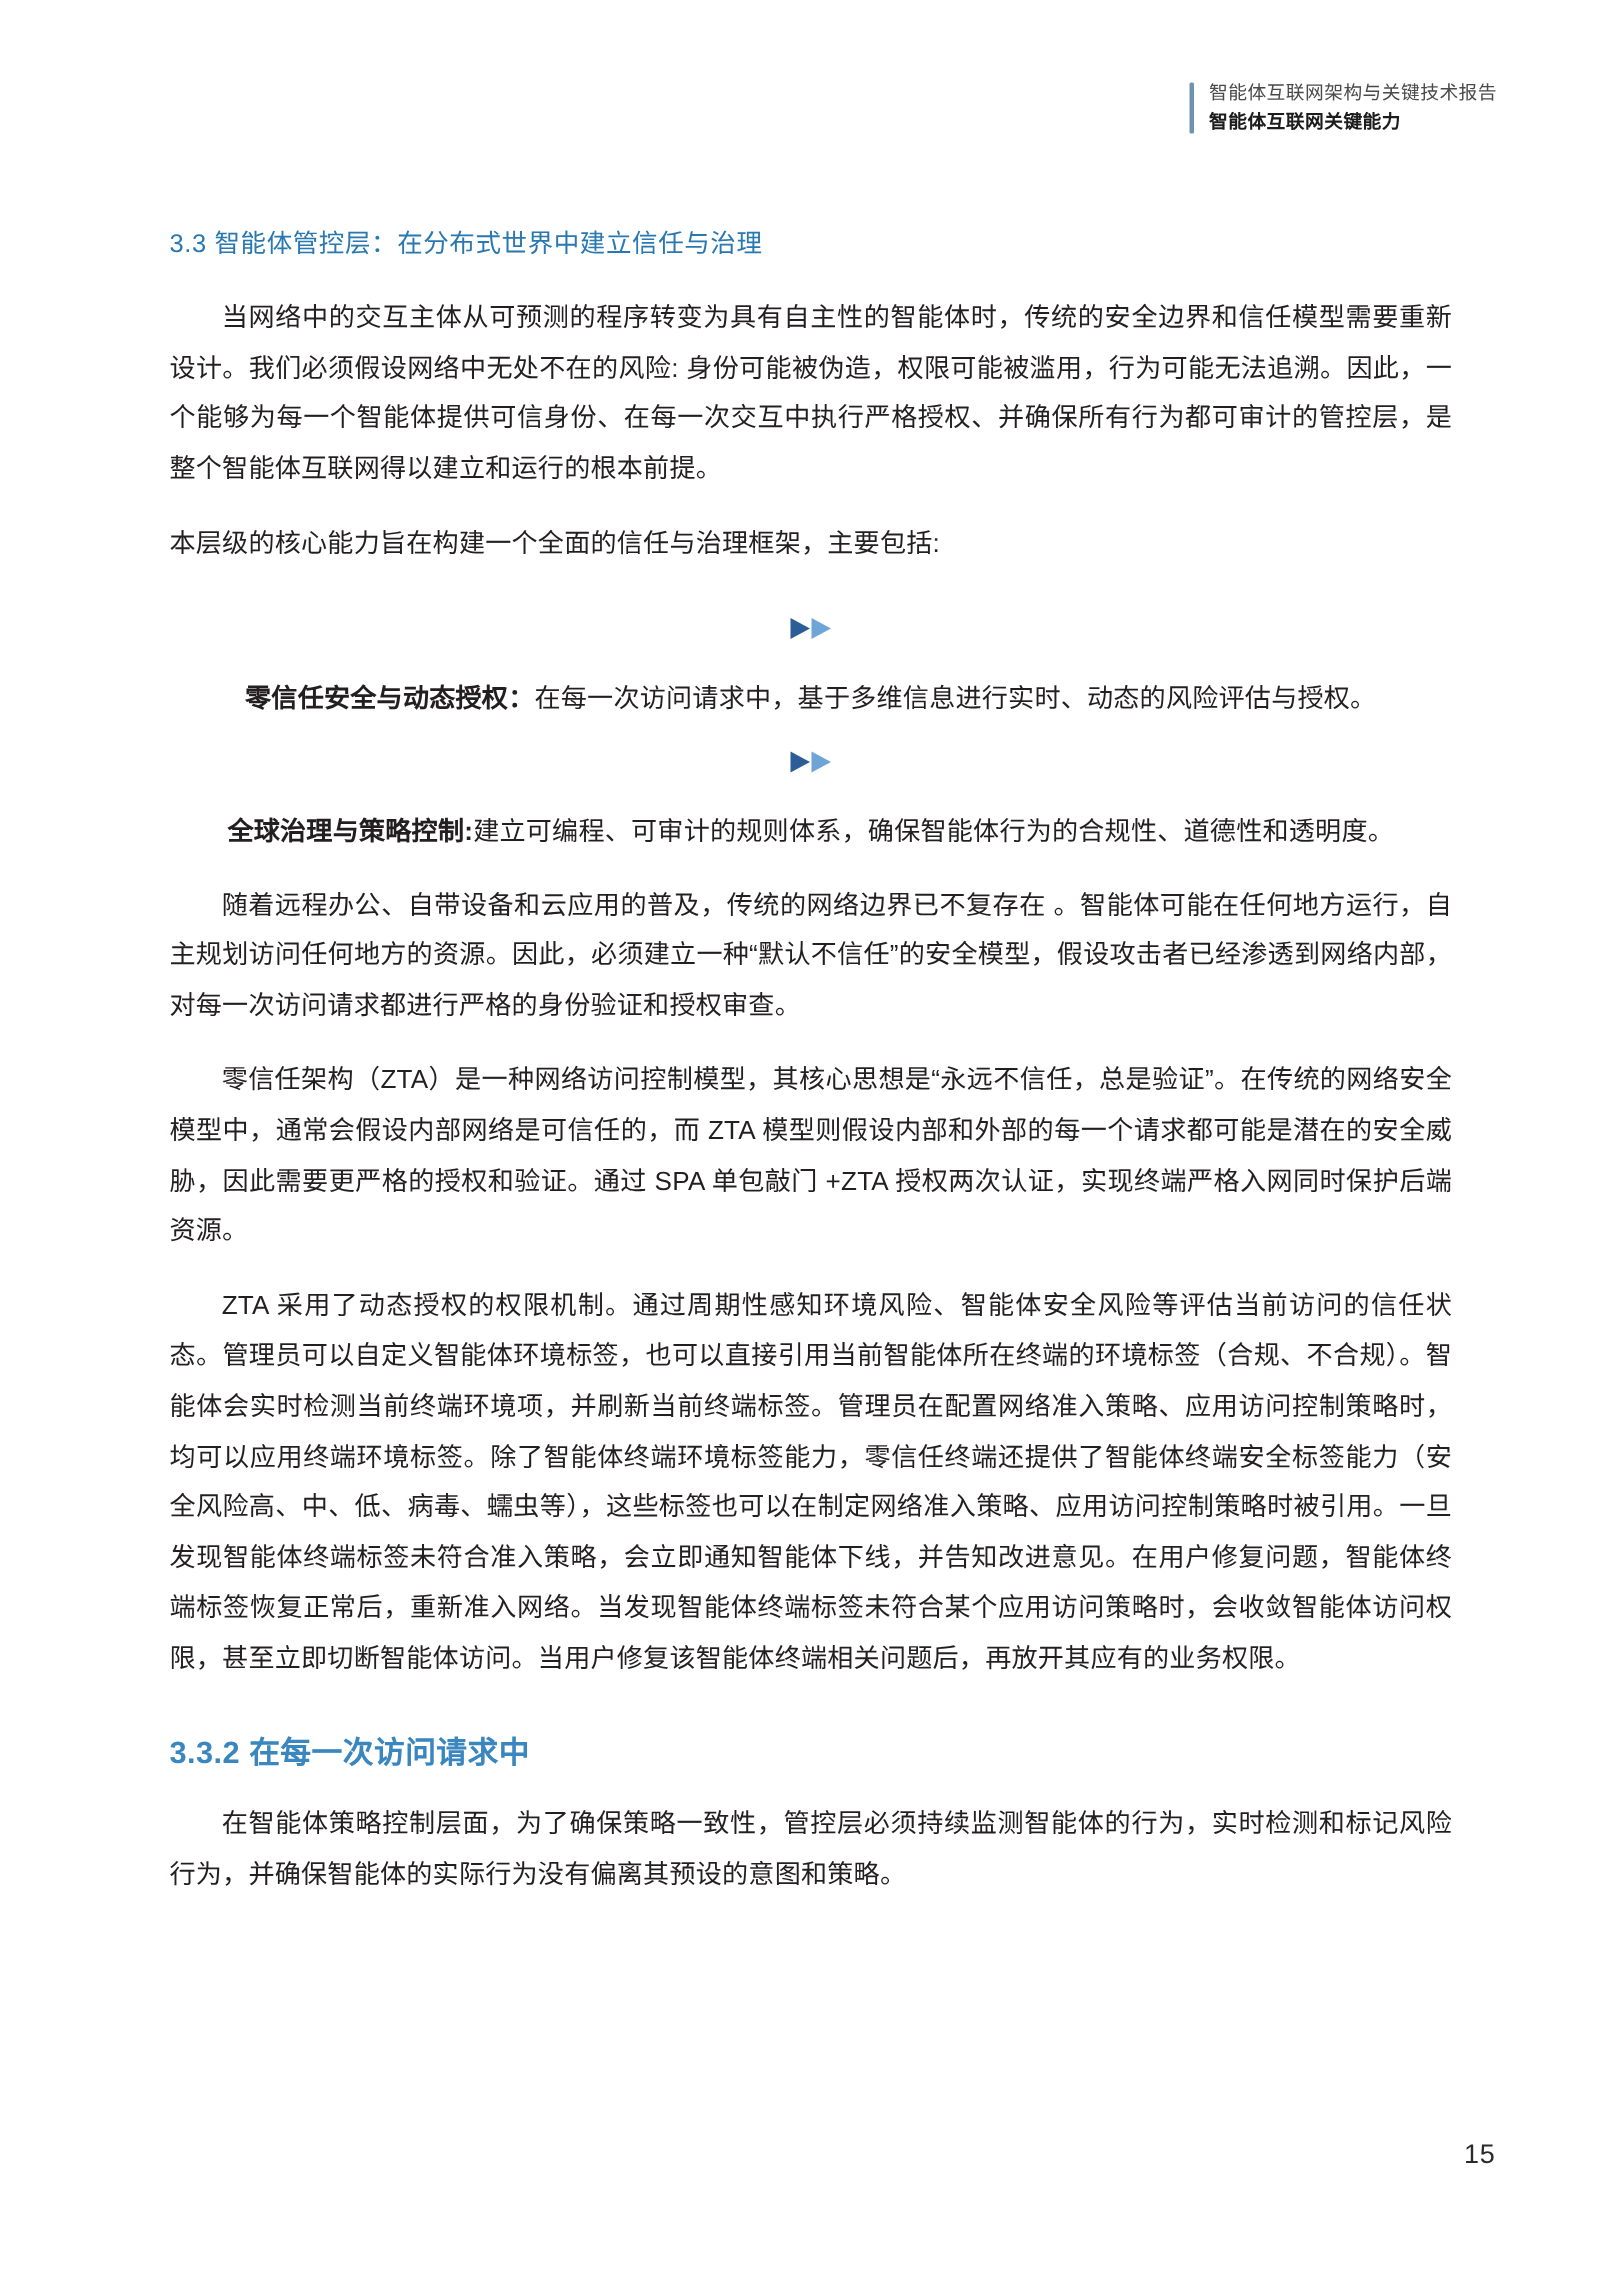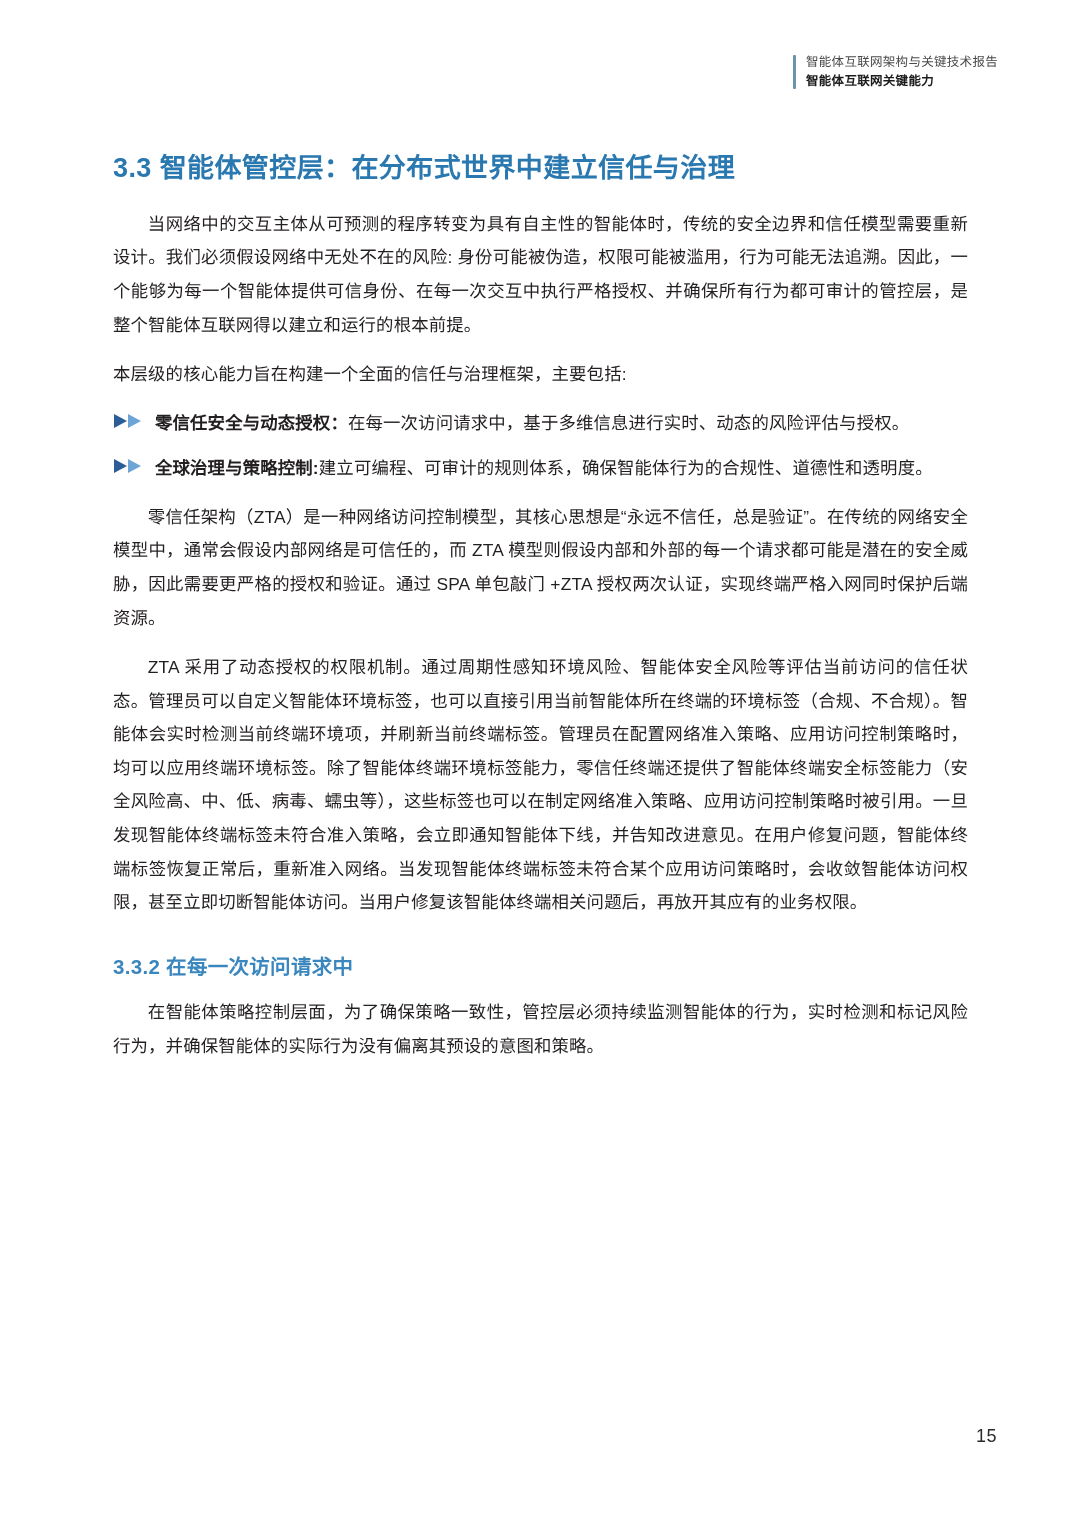--- a/index.html
+++ b/index.html
@@ -65,22 +65,22 @@
   
   .content {
     position: absolute;
     left: 113px;
     top: 152px;
     width: 855px;
   }
 
   h2.sec-title {
     margin: 0 0 22px 0;
-    font-size: 27px;
-    font-weight: bold;
+    font-size: 17px;
+    font-weight: normal;
     color: #2a78b0;
     letter-spacing: 0.4px;
     line-height: 1.25;
   }
 
   h3.sub-title {
     margin: 34px 0 14px 0;
     font-size: 20.5px;
     font-weight: bold;
     color: #3a86be;
@@ -93,37 +93,38 @@
     font-size: 17.4px;
     line-height: 1.93;
     text-align: justify;
     text-justify: inter-ideograph;
     color: #231f20;
     letter-spacing: 0.15px;
   }
   p.para.indent { text-indent: 2em; }
 
   p.lead {
-    margin: 16px 0 16px 0;
+    margin: 16px 0 27px 0;
     font-size: 17.4px;
     line-height: 1.93;
     color: #231f20;
     letter-spacing: 0.15px;
   }
 
   ul.bullets {
     list-style: none;
     margin: 6px 0 4px 0;
     padding: 0;
   }
   ul.bullets > li {
     display: flex;
-    align-items: flex-end;
+    align-items: center;
     gap: 12px;
     margin: 0 0 13px 0;
+    flex-direction: column;
   }
   .bullet-marker {
     flex: 0 0 auto;
     width: 30px;
     height: 28px;
     position: relative;
     margin-top: 4px;
   }
   .bullet-marker svg { display: block; }
   .bullet-text {
@@ -180,20 +181,21 @@
         <span class="bullet-marker">
           <svg width="30" height="18" viewBox="0 0 30 18" aria-hidden="true">
             <polygon points="1,2 14,9 1,16" fill="#2c5d96"></polygon>
             <polygon points="15,2 28,9 15,16" fill="#6fa5d6"></polygon>
           </svg>
         </span>
         <span class="bullet-text"><span class="strong">全球治理与策略控制:</span><span>建立可编程、可审计的规则体系，确保智能体行为的合规性、道德性和透明度。</span></span>
       </li>
     </ul>
 
+    <p class="para indent">随着远程办公、自带设备和云应用的普及，传统的网络边界已不复存在 。智能体可能在任何地方运行，自主规划访问任何地方的资源。因此，必须建立一种“默认不信任”的安全模型，假设攻击者已经渗透到网络内部，对每一次访问请求都进行严格的身份验证和授权审查。</p>
     <p class="para indent">零信任架构（ZTA）是一种网络访问控制模型，其核心思想是“永远不信任，总是验证”。在传统的网络安全模型中，通常会假设内部网络是可信任的，而 ZTA 模型则假设内部和外部的每一个请求都可能是潜在的安全威胁，因此需要更严格的授权和验证。通过 SPA 单包敲门 +ZTA 授权两次认证，实现终端严格入网同时保护后端资源。</p>
     <p class="para indent">ZTA 采用了动态授权的权限机制。通过周期性感知环境风险、智能体安全风险等评估当前访问的信任状态。管理员可以自定义智能体环境标签，也可以直接引用当前智能体所在终端的环境标签（合规、不合规）。智能体会实时检测当前终端环境项，并刷新当前终端标签。管理员在配置网络准入策略、应用访问控制策略时，均可以应用终端环境标签。除了智能体终端环境标签能力，零信任终端还提供了智能体终端安全标签能力（安全风险高、中、低、病毒、蠕虫等），这些标签也可以在制定网络准入策略、应用访问控制策略时被引用。一旦发现智能体终端标签未符合准入策略，会立即通知智能体下线，并告知改进意见。在用户修复问题，智能体终端标签恢复正常后，重新准入网络。当发现智能体终端标签未符合某个应用访问策略时，会收敛智能体访问权限，甚至立即切断智能体访问。当用户修复该智能体终端相关问题后，再放开其应有的业务权限。</p>
 
     <h3 class="sub-title">3.3.2 在每一次访问请求中</h3>
     <p class="para indent">在智能体策略控制层面，为了确保策略一致性，管控层必须持续监测智能体的行为，实时检测和标记风险行为，并确保智能体的实际行为没有偏离其预设的意图和策略。</p>
 
   </div>
 
   <div class="page-number">15</div>
 

